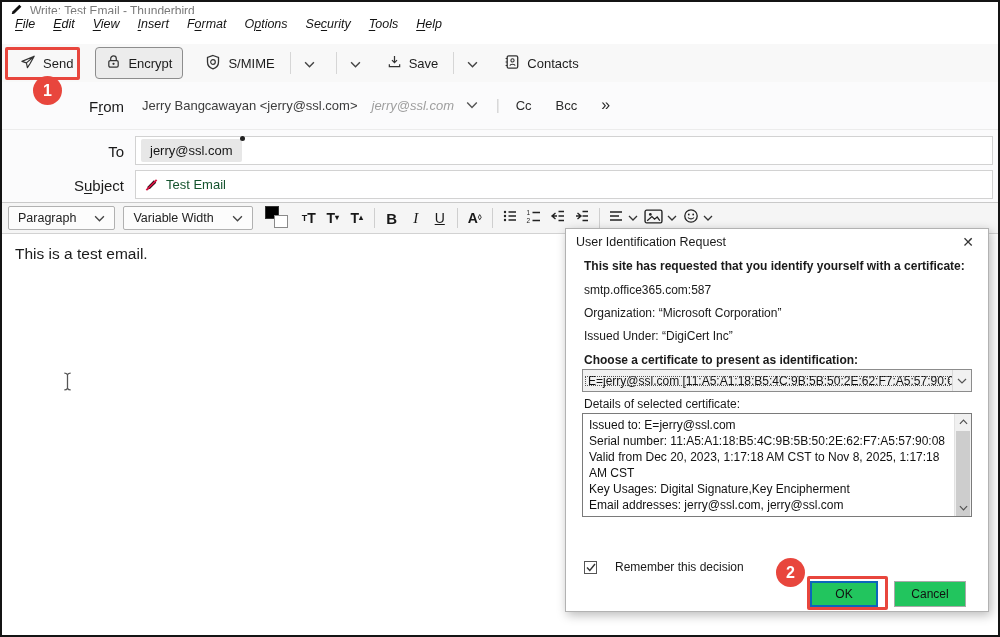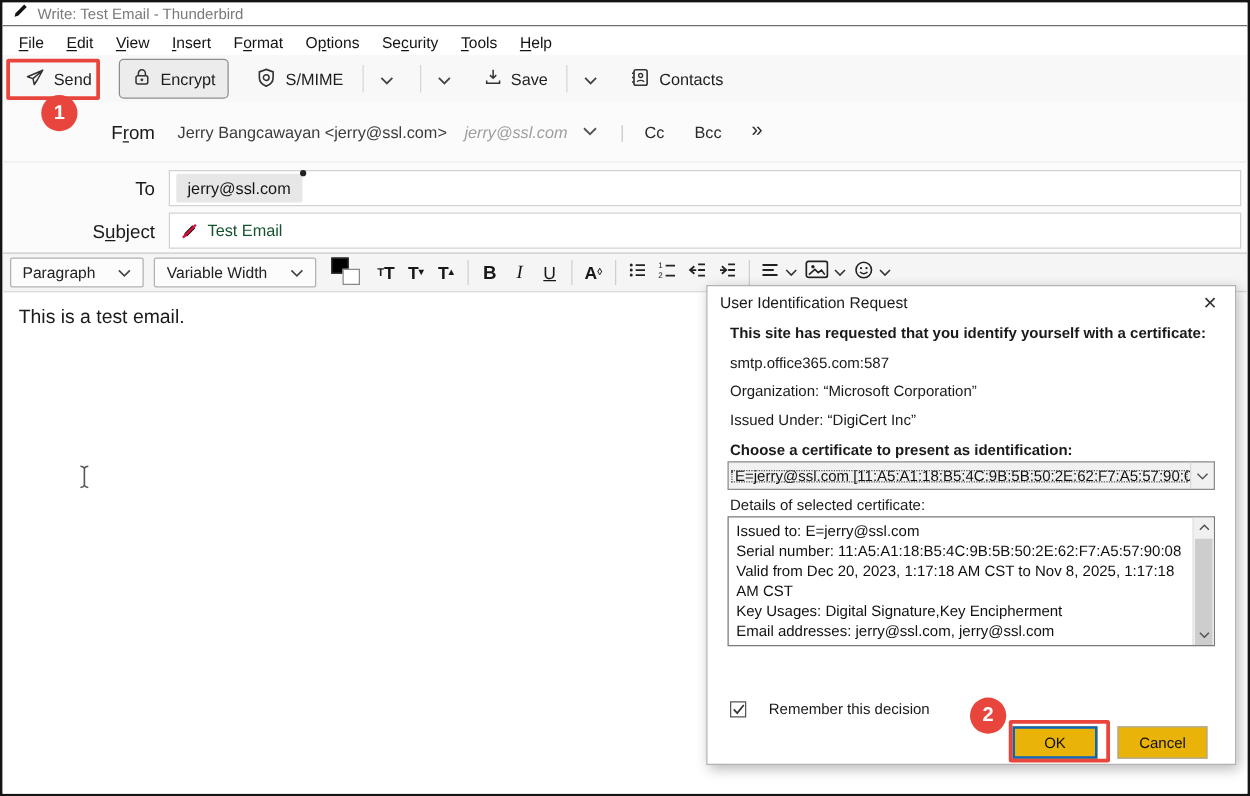--- a/index.html
+++ b/index.html
@@ -7,22 +7,22 @@
   .window {
     position:relative; width:1000px; height:637px;
     border:2px solid #141414; background:#fff; overflow:hidden;
     font-family:"Liberation Sans", sans-serif; color:#1a1a1a;
   }
   
   .titlebar{position:absolute;left:0;top:0;right:0;height:19px;background:#fff;
     border-bottom:1px solid #6f6f6f;display:flex;align-items:center;gap:7px;padding-left:8px;}
   .titlebar .ttl{font-size:12px;color:#7a7a7a;}
   
-  .menubar{position:absolute;left:0;top:20px;right:0;height:22px;background:#fff;
-    display:flex;align-items:flex-end;padding-left:4px;}
+  .menubar{position:absolute;left:0;top:12px;right:0;height:22px;background:#fff;
+    display:flex;align-items:flex-start;padding-left:4px;font-style:italic;}
   .menuitem{font-size:12.5px;color:#141414;padding:3px 9px;cursor:default;}
   
   .toolbar{position:absolute;left:0;top:42px;right:0;height:38px;background:#f8f8f8;
     display:flex;align-items:center;padding-left:8px;font-size:13px;text-align:center;}
   .tbtn{display:flex;align-items:center;gap:7px;padding:6px 10px;border-radius:4px;color:#1d1d1d;white-space:nowrap;}
   .tbtn.outlined{border:1px solid #8d8d8d;background:#ececec;}
   .tsep{width:1px;height:22px;background:#d6d6d6;margin:0 5px;}
   .chevbtn{padding:6px 8px;display:flex;align-items:center;}
   .gap12{width:12px;} .gap8{width:8px;}
   
@@ -71,21 +71,21 @@
   .combo .val{flex:1;padding:0 5px;white-space:nowrap;overflow:hidden;outline:1px dotted #555;outline-offset:-3px;color:#111;}
   .combo .cbtn{width:19px;display:flex;align-items:center;justify-content:center;border-left:1px solid #d9d9d9;height:100%;}
   .details-box{position:absolute;left:16px;right:16px;top:184px;height:104px;background:#fff;border:1px solid #7a7a7a;overflow:hidden;}
   .details-text{position:absolute;left:0;top:0;right:17px;bottom:0;padding:3px 6px;white-space:pre-wrap;
     font-size:12px;line-height:16px;color:#111;overflow:hidden;}
   .sbar{position:absolute;right:0;top:0;bottom:0;width:17px;background:#f0f0f0;border-left:1px solid #e2e2e2;}
   .sbar .arr{position:absolute;left:0;width:17px;height:16px;display:flex;align-items:center;justify-content:center;}
   .sbar .thumb{position:absolute;left:1px;right:1px;top:17px;height:88px;background:#cdcdcd;}
   .chkrow{position:absolute;left:18px;top:331px;display:flex;align-items:center;gap:18px;}
   .chkbox{width:13px;height:13px;border:1px solid #555;background:#fff;display:flex;align-items:center;justify-content:center;}
-  .dlg-btn{position:absolute;top:352px;height:26px;background:#eab308;font-size:12px;color:#111;
+  .dlg-btn{position:absolute;top:352px;height:26px;background:#22c55e;font-size:12px;color:#111;
     display:flex;align-items:center;justify-content:center;}
   .btn-ok{right:110px;width:68px;border:2px solid #0b66bb;}
   .btn-cancel{right:22px;width:72px;border:1px solid #a9a9a9;}
   
   .ann-rect{position:absolute;border:3px solid #e8463d;border-radius:2px;z-index:10;pointer-events:none;}
   .ann-rect.r1{left:3px;top:45px;width:75px;height:33px;}
   .ann-rect.r2{left:805px;top:574px;width:81px;height:34px;}
   .ann-circle{position:absolute;width:29px;height:29px;border-radius:50%;background:#e8463d;color:#fff;
     font-size:16px;font-weight:bold;display:flex;align-items:center;justify-content:center;z-index:11;}
   .ann-circle.c1{left:31px;top:74px;}

